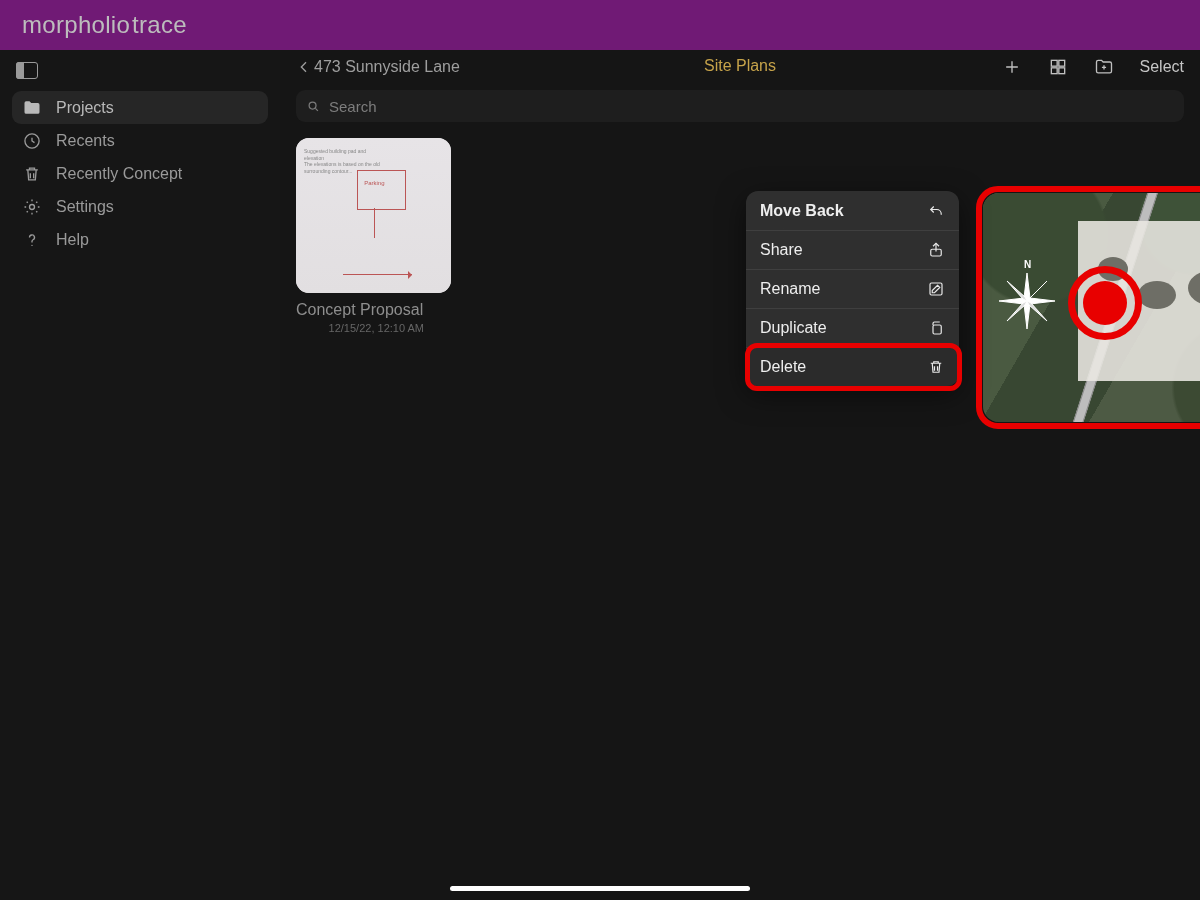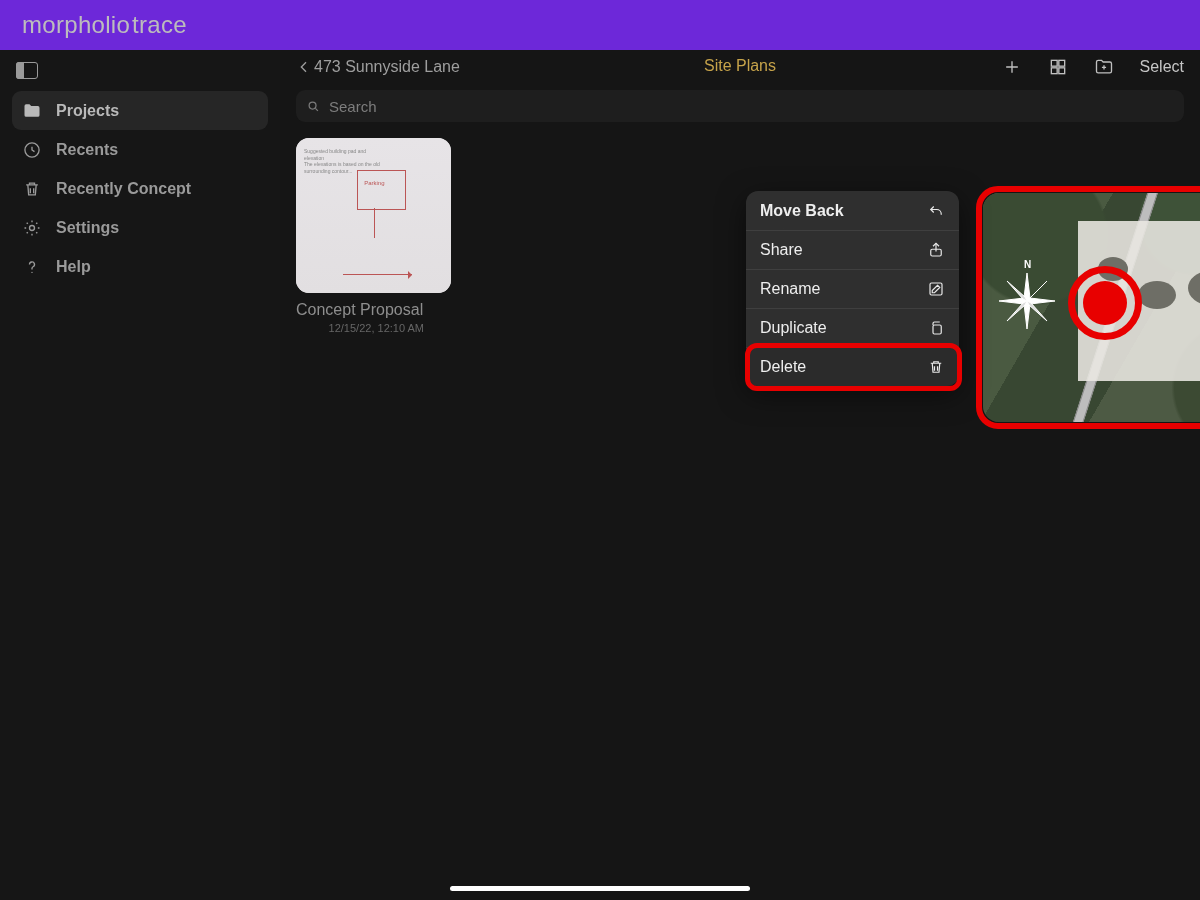--- a/index.html
+++ b/index.html
@@ -1,29 +1,29 @@
 <!DOCTYPE html>
 <html><head>
 <meta charset="utf-8">
 <style>
 * { margin:0; padding:0; box-sizing:border-box; font-family:-apple-system,"Helvetica Neue",Arial,sans-serif; -webkit-font-smoothing:antialiased; }
 html,body { width:1200px; height:900px; background:#000; overflow:hidden; }
-.app { width:1200px; height:900px; background:#6d28d9; position:relative; color:#e7e7e7; }
+.app { width:1200px; height:900px; background:#701a75; position:relative; color:#e7e7e7; }
 .topbar { height:50px; display:flex; align-items:center; padding:0 22px; font-size:24px; color:#bdbdbd; letter-spacing:.3px; }
 .topbar .brand-light { font-weight:300; }
 .topbar .brand-thin  { font-weight:200; margin-left:2px; color:#bcbcbc; }
 
 .body { display:flex; height:calc(100% - 50px); }
 .sidebar { width:280px; background:#161616; padding:8px 12px; }
 .side-split-icon { width:22px; height:17px; margin:4px 4px 12px 4px; position:relative; }
 .side-split-icon::before { content:""; position:absolute; inset:0; border:1.5px solid #9a9a9a; border-radius:3px; }
 .side-split-icon::after  { content:""; position:absolute; left:6px; top:0; bottom:0; width:1.5px; background:#9a9a9a; }
 .side-split-icon .fill   { position:absolute; left:0; top:0; bottom:0; width:6px; background:#9a9a9a; border-radius:3px 0 0 3px; }
 
-.side-item { display:flex; align-items:center; gap:14px; height:39px; padding:0 10px; color:#9a9a9a; border-radius:9px; font-size:16px;font-weight:bold; }
+.side-item { display:flex; align-items:center; gap:14px; height:33px; padding:0 10px; color:#9a9a9a; border-radius:9px; font-size:16px; }
 .side-item.active { background:#262626; color:#b9b9b9; }
 .side-item .lbl { flex:1; }
 .ic { width:20px; height:20px; display:inline-flex; align-items:center; justify-content:center; }
 .ic svg { width:20px; height:20px; fill:none; stroke:#9a9a9a; stroke-width:1.6; }
 .side-item.active .ic svg { stroke:#b9b9b9; fill:#b9b9b9; }
 
 .main { flex:1; background:#151515; position:relative; }
 .main-header { height:34px; display:flex; align-items:center; padding:0 16px; }
 .back { display:flex; align-items:center; gap:2px; color:#9e9e9e; font-size:16px; }
 .back svg { width:16px; height:16px; stroke:#9e9e9e; fill:none; stroke-width:2; }

